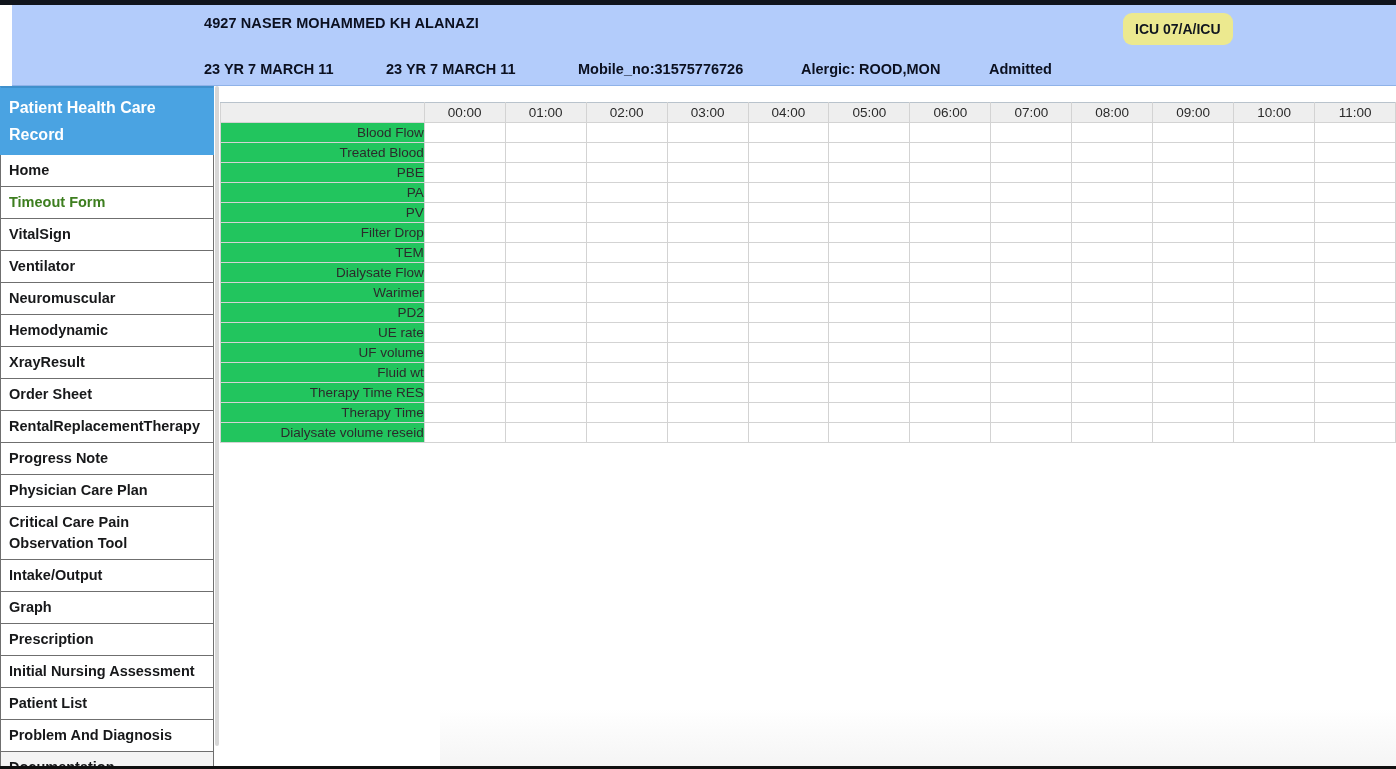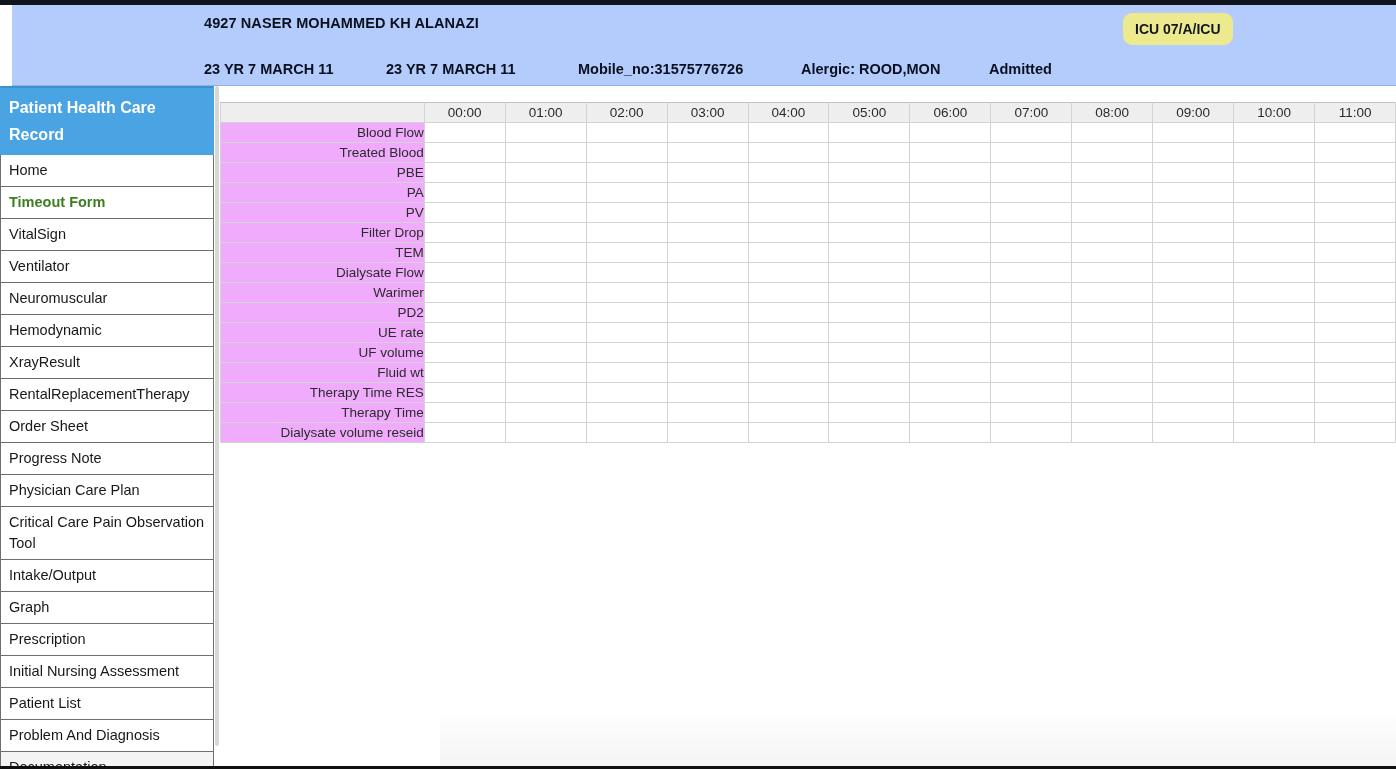--- a/index.html
+++ b/index.html
@@ -96,20 +96,21 @@
     background: #ffffff;
     border: 1px solid #6f6f6f;
     border-top: none;
     font-size: 14.5px;
     color: #17181a;
     line-height: 21px;
     padding: 5px 8px 5px 8px;
     min-height: 31px;
     display: flex; align-items: center;
     cursor: default;
+    font-weight: bold;
   }
   .nav-item.active {
     color: #3d7e1f;
     font-weight: bold;
   }
   .nav-item.dim {
     background: #f4f4f4;
   }
   .sidebar-scrollbar {
     position: absolute; left: 214px; top: 0;
@@ -154,21 +155,21 @@
   .time-head {
     background: #eeeeee;
     text-align: center;
     font-size: 13.5px;
     color: #2a2a2a;
     border-top: 1px solid #b9c3cc !important;
     white-space: nowrap;
     overflow: hidden;
   }
   .row-label {
-    background: #f0abfc;
+    background: #22c55e;
     text-align: right;
     padding-right: 34px;
     color: #2b2b2b;
     white-space: nowrap;
     overflow: hidden;
   }
   .data-cell { background: #ffffff; }
 
   
   .bottom-fade {
@@ -225,24 +226,24 @@
           <div class="nav-item">
             <span>Neuromuscular</span>
           </div>
           <div class="nav-item">
             <span>Hemodynamic</span>
           </div>
           <div class="nav-item">
             <span>XrayResult</span>
           </div>
           <div class="nav-item">
+            <span>Order Sheet</span>
+          </div>
+          <div class="nav-item">
             <span>RentalReplacementTherapy</span>
-          </div>
-          <div class="nav-item">
-            <span>Order Sheet</span>
           </div>
           <div class="nav-item">
             <span>Progress Note</span>
           </div>
           <div class="nav-item">
             <span>Physician Care Plan</span>
           </div>
           <div class="nav-item">
             <span>Critical Care Pain Observation Tool</span>
           </div>

